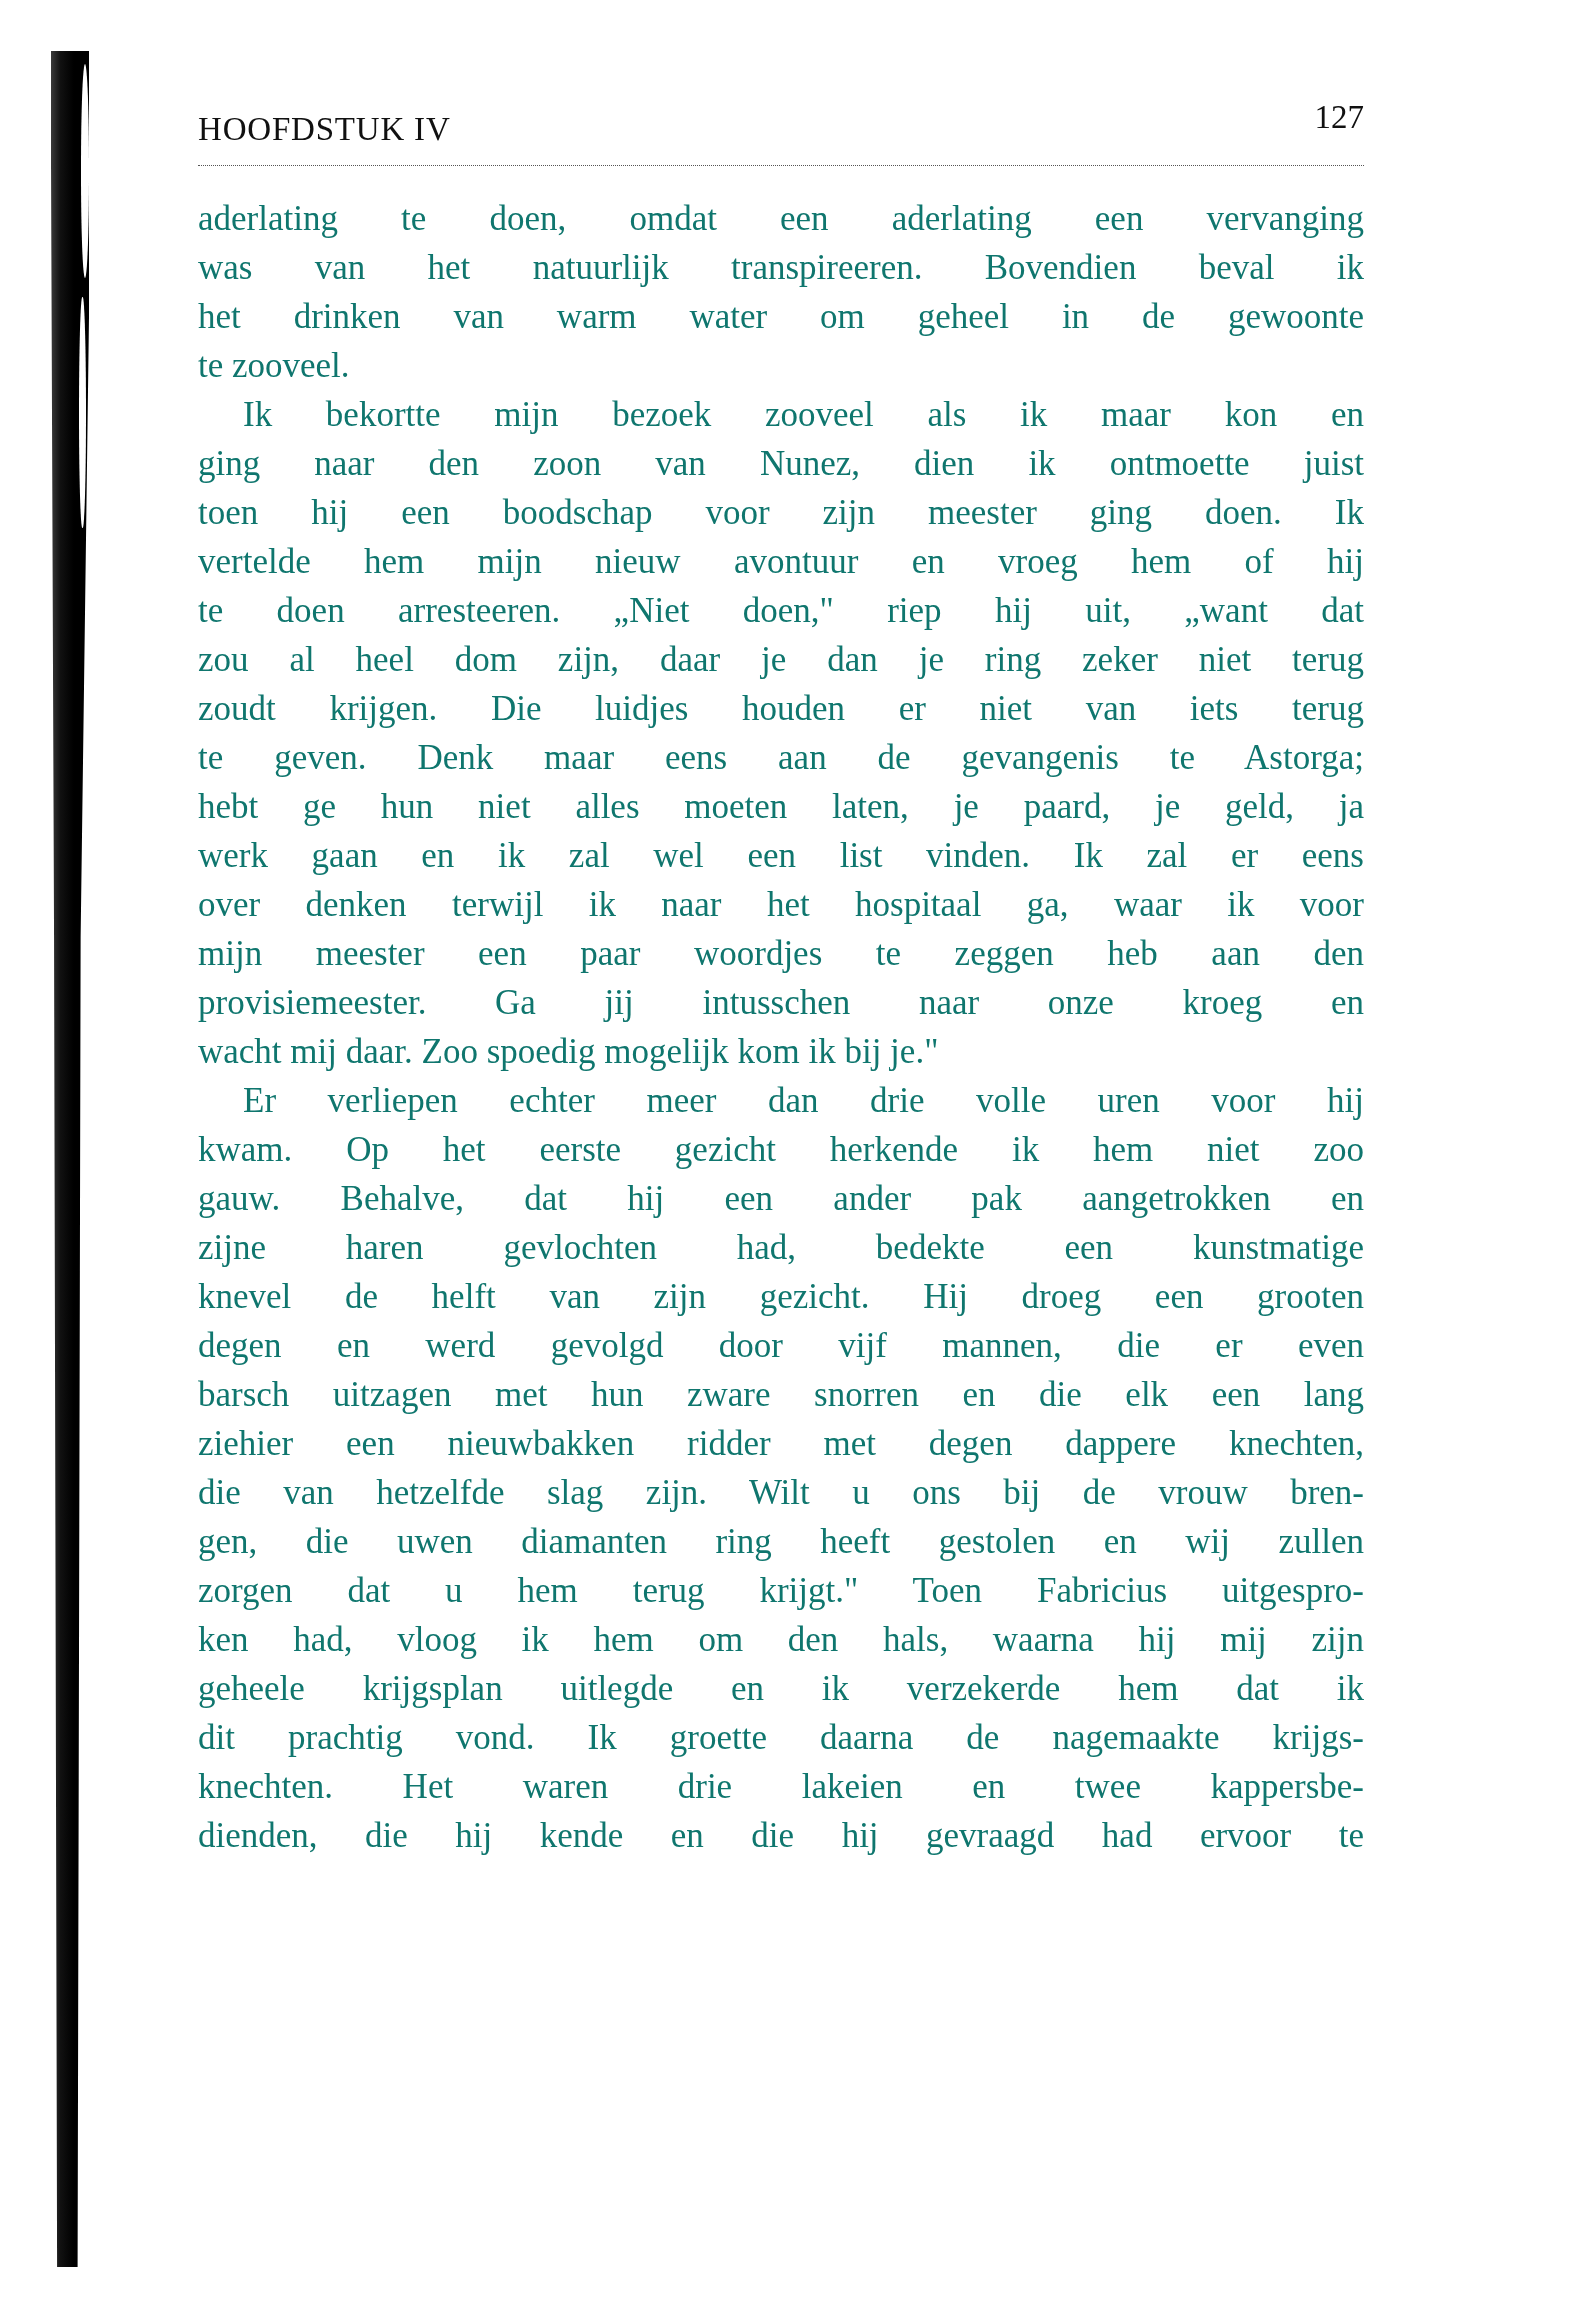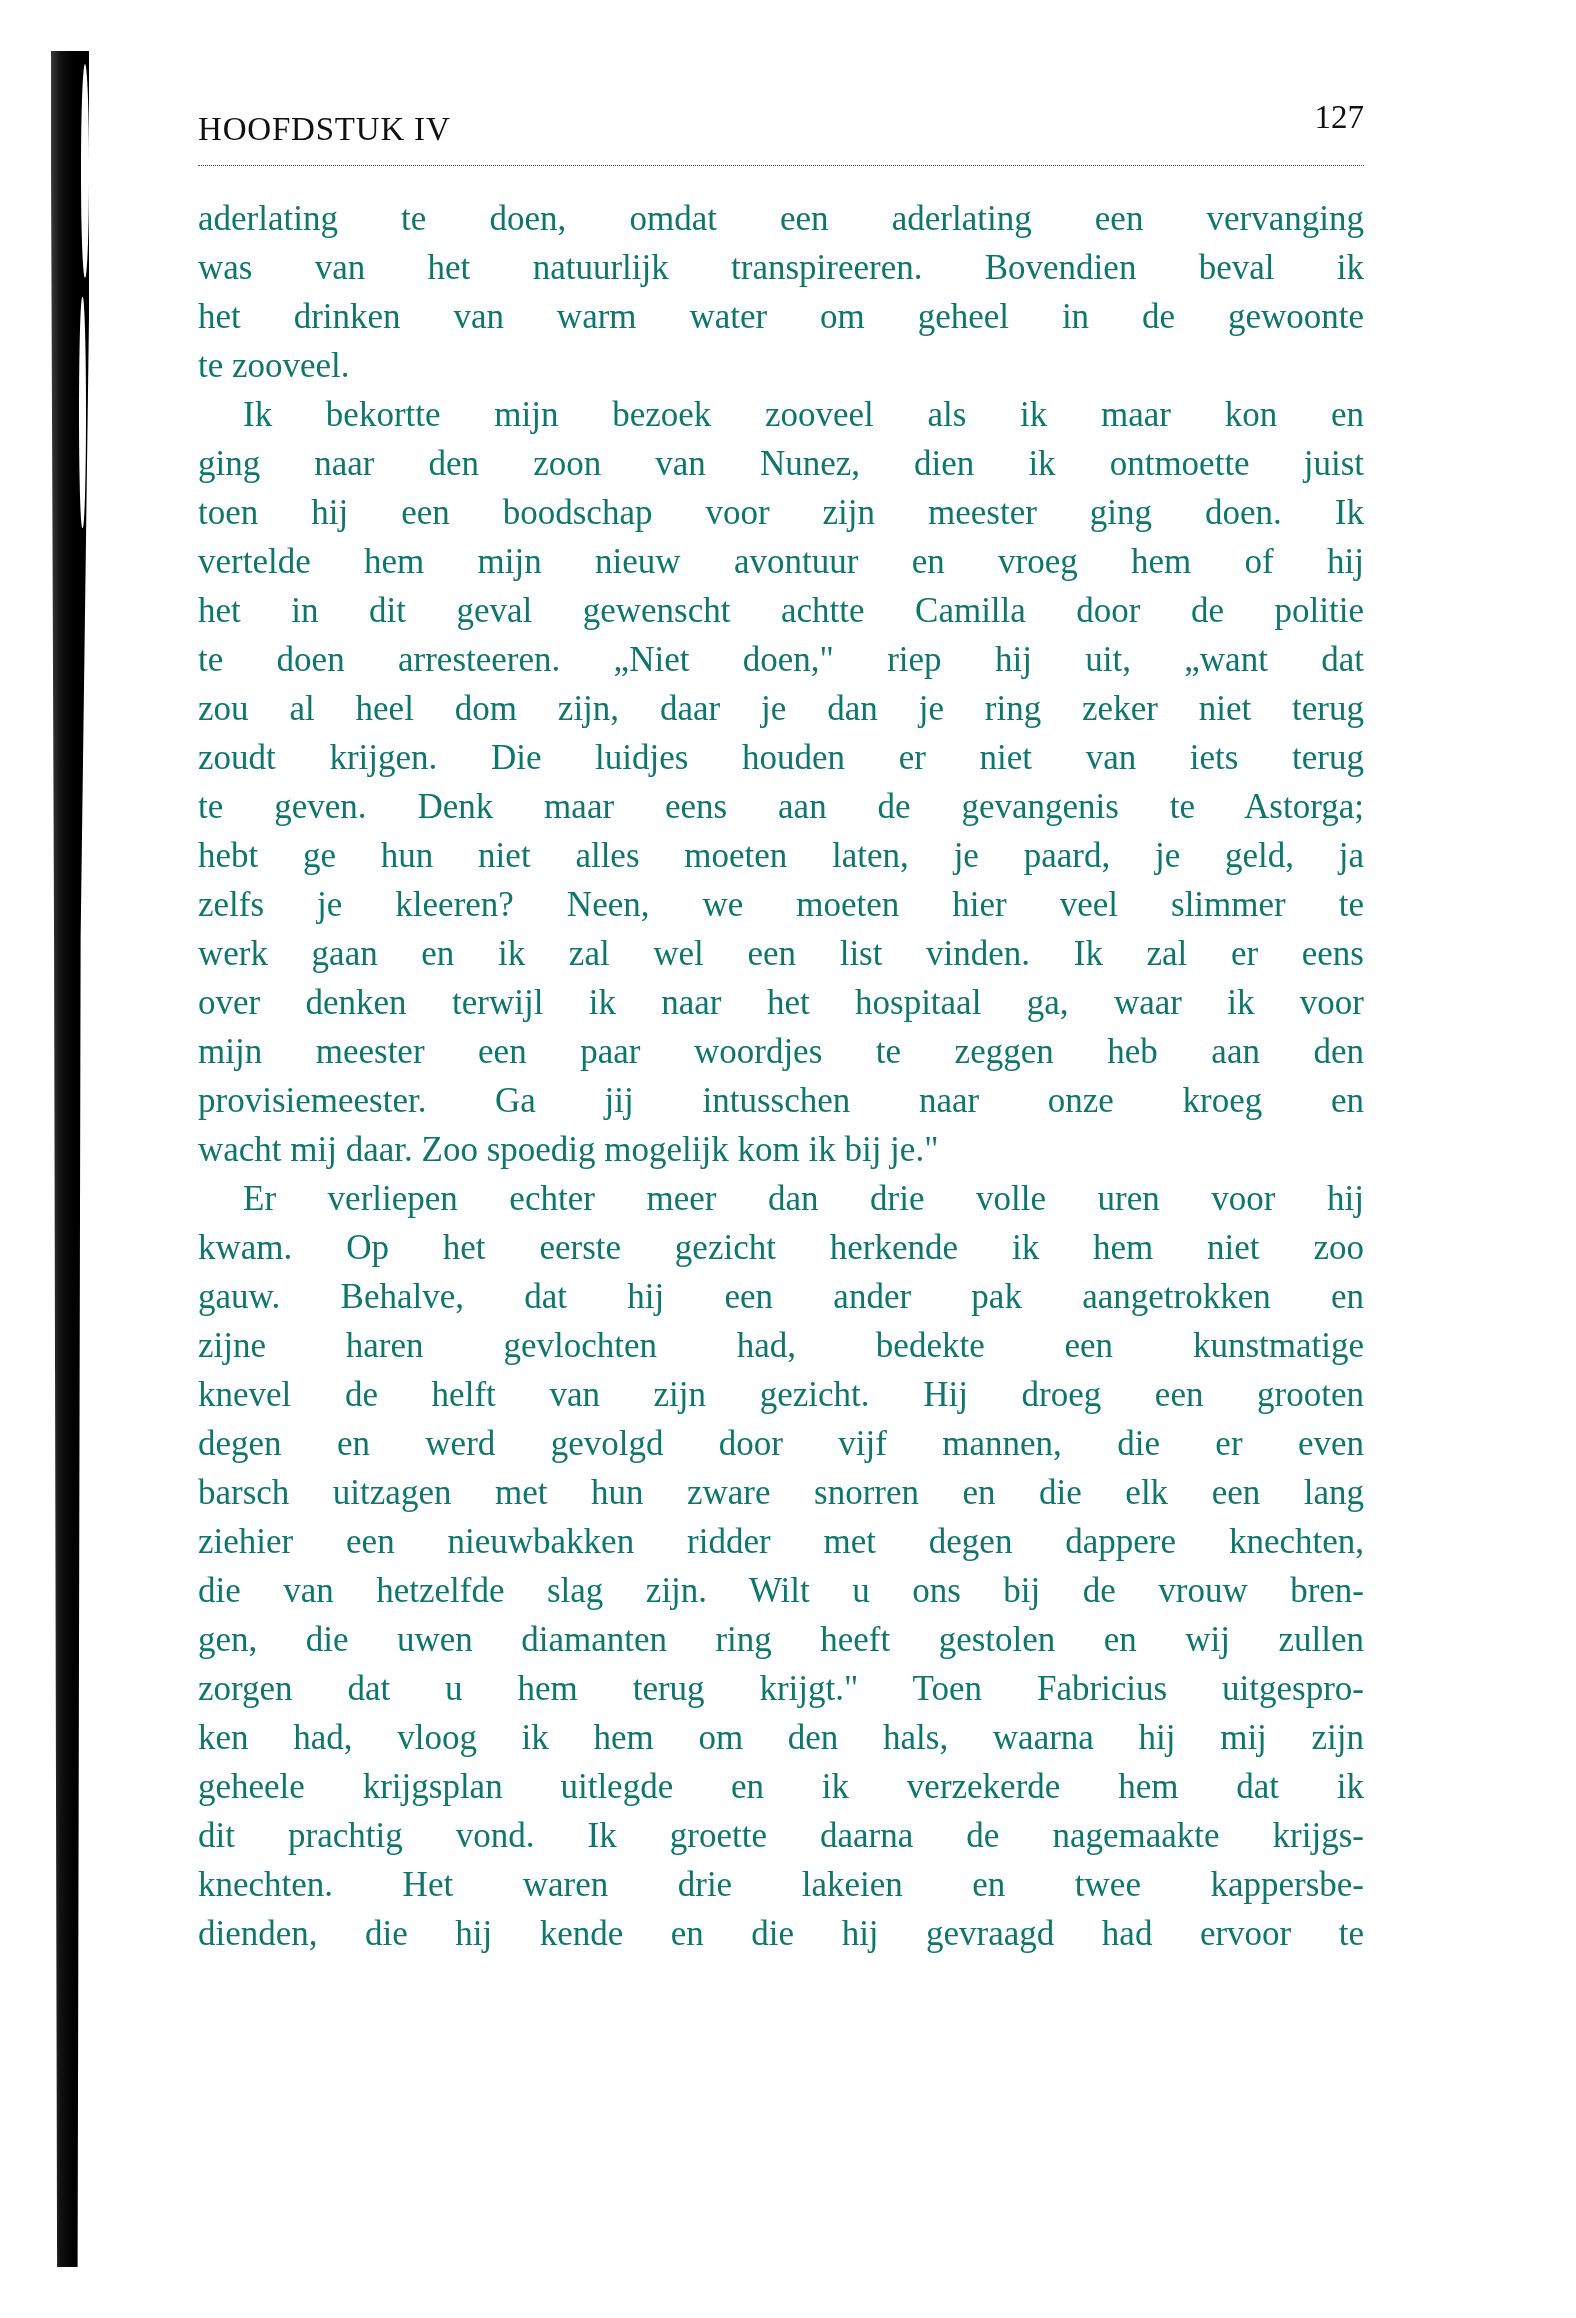--- a/index.html
+++ b/index.html
@@ -55,27 +55,25 @@
         <span class="line">aderlating te doen, omdat een aderlating een vervanging</span>
         <span class="line">was van het natuurlijk transpireeren. Bovendien beval ik</span>
         <span class="line">het drinken van warm water om geheel in de gewoonte</span>
         <span class="line last">te zooveel.</span>
       </div>
       <div>
         <span class="line indent">Ik bekortte mijn bezoek zooveel als ik maar kon en</span>
         <span class="line">ging naar den zoon van Nunez, dien ik ontmoette juist</span>
         <span class="line">toen hij een boodschap voor zijn meester ging doen. Ik</span>
         <span class="line">vertelde hem mijn nieuw avontuur en vroeg hem of hij</span>
-        <span class="line">het in dit geval gewenscht achtte Camilla door de politie</span>
         <span class="line">te doen arresteeren. „Niet doen," riep hij uit, „want dat</span>
         <span class="line">zou al heel dom zijn, daar je dan je ring zeker niet terug</span>
         <span class="line">zoudt krijgen. Die luidjes houden er niet van iets terug</span>
         <span class="line">te geven. Denk maar eens aan de gevangenis te Astorga;</span>
         <span class="line">hebt ge hun niet alles moeten laten, je paard, je geld, ja</span>
-        <span class="line">zelfs je kleeren? Neen, we moeten hier veel slimmer te</span>
         <span class="line">werk gaan en ik zal wel een list vinden. Ik zal er eens</span>
         <span class="line">over denken terwijl ik naar het hospitaal ga, waar ik voor</span>
         <span class="line">mijn meester een paar woordjes te zeggen heb aan den</span>
         <span class="line">provisiemeester. Ga jij intusschen naar onze kroeg en</span>
         <span class="line last">wacht mij daar. Zoo spoedig mogelijk kom ik bij je."</span>
       </div>
       <div>
         <span class="line indent">Er verliepen echter meer dan drie volle uren voor hij</span>
         <span class="line">kwam. Op het eerste gezicht herkende ik hem niet zoo</span>
         <span class="line">gauw. Behalve, dat hij een ander pak aangetrokken en</span>

